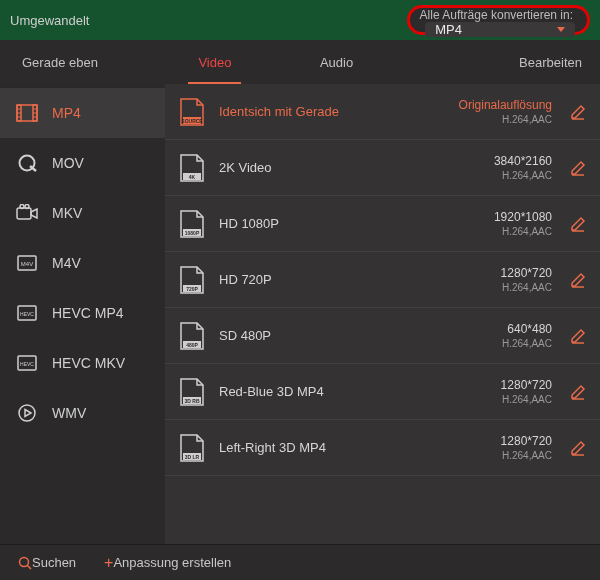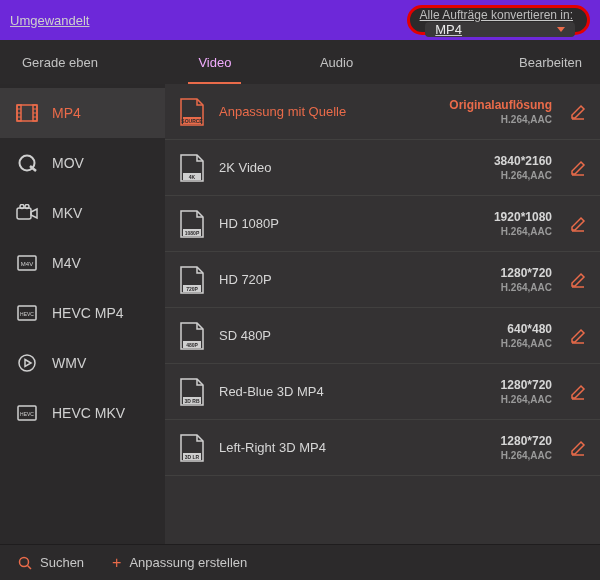--- a/index.html
+++ b/index.html
@@ -1,54 +1,54 @@
 <!DOCTYPE html>
 <html><head>
 <meta charset="utf-8">
 <style>
   * { box-sizing: border-box; margin:0; padding:0; font-family: -apple-system, "Helvetica Neue", Arial, sans-serif; }
   body { width:600px; height:580px; background:#2c2a2b; color:#c8c8c8; overflow:hidden; font-size:13px; }
-  .topbar { height:40px; display:flex; align-items:center; padding:0 10px; background:#6d28d9;text-decoration:underline; }
+  .topbar { height:40px; display:flex; align-items:center; padding:0 10px; background:#14532d; }
   .topbar .title { font-size:13px; color:#cfcfcf; }
   .convert-wrap { margin-left:auto; display:flex; align-items:center; height:30px; border:3px solid #e30000; border-radius:15px; padding:0 6px 0 10px; background:#2c2a2b;flex-direction:column; }
   .convert-wrap .lbl { font-size:12px; color:#bdbdbd; margin-right:8px; white-space:nowrap; }
   .convert-wrap .sel { display:flex; align-items:center; background:#3a3839; border-radius:4px; height:22px; padding:0 10px; min-width:150px; justify-content:space-between; }
   .convert-wrap .sel span { color:#eaeaea; font-size:13px; }
   .chev { width:0;height:0;border-left:4px solid transparent;border-right:4px solid transparent;border-top:5px solid #ea6b4a; margin-left:10px;}
   
   .tabs { height:44px; display:flex; align-items:flex-end; padding:0 14px; gap:3px; background:#2c2a2b;}
   .tab { flex:none; height:44px; display:flex; align-items:center; justify-content:center; font-size:13px; color:#c2c2c2; cursor:pointer; position:relative; padding:0 4px;}
   .tab.t0{margin-left:4px;}
   .tabs .spacer{flex:1;}
-  .tab.active { color:#f0abfc;margin-left:12px; }
+  .tab.active { color:#ef4444;margin-left:12px; }
   .tab.active::after { content:""; position:absolute; left:-6px; right:-6px; bottom:0; height:2px; background:#ea6b4a;}
   
   .body { display:flex; height:460px; }
   .sidebar { width:165px; background:#2b292a; overflow-y:auto; display:flex; flex-direction:column; padding-top:4px;}
   .sidebar::-webkit-scrollbar{width:10px;}
   .sidebar::-webkit-scrollbar-thumb{background:#4e4c4d;border-radius:5px;}
   .sidebar::-webkit-scrollbar-track{background:#2b292a;}
   .side-item { height:50px; display:flex; align-items:center; padding-left:16px; gap:14px; font-size:14px; color:#d0d0d0; cursor:pointer;}
   .side-item.active { background:#3c3a3b; color:#ea6b4a; }
   .side-item svg { width:22px; height:18px; flex:none;}
   
   .list { flex:1; background:#343233; overflow-y:auto; }
   .row { height:56px; border-bottom:1px solid #41403f; display:flex; align-items:center; padding:0 12px 0 12px; gap:12px;}
   .row.active .name, .row.active .res { color:#ea6b4a; }
   .row .thumb { width:30px; height:30px; flex:none; display:flex; flex-direction:column; align-items:center; justify-content:center; }
   .row .thumb svg{width:30px;height:30px;}
   .row .name { flex:1; font-size:13px; color:#d6d6d6; }
-  .row .meta { display:flex; flex-direction:column; align-items:flex-end; gap:2px; margin-right:4px; min-width:110px;font-weight:bold;}
+  .row .meta { display:flex; flex-direction:column; align-items:flex-end; gap:2px; margin-right:4px; min-width:110px;}
   .row .res { font-size:12px; color:#d6d6d6; }
   .row .codec { font-size:10px; color:#9a9a9a; }
   .row .edit { width:20px;height:20px; display:flex;align-items:center;justify-content:center; cursor:pointer;}
   .row .edit svg{width:16px;height:16px;}
   
   .bottombar { height:36px; background:#2c2a2b; display:flex; align-items:center; padding:0 18px; gap:28px; border-top:1px solid #1f1d1e;}
-  .bb-item { display:flex; align-items:center; gap:8px; font-size:13px; color:#c8c8c8; cursor:pointer;}
+  .bb-item { display:flex; align-items:center; font-size:13px; color:#c8c8c8; cursor:pointer;}
   .bb-item svg{width:14px;height:14px;}
   .plus { color:#ea6b4a; font-size:16px; line-height:1;}
 </style>
 </head>
 <body>
 
 <svg width="0" height="0" style="position:absolute">
   <defs>
     <g id="ic-film">
         <rect x="1" y="1" width="20" height="16" rx="1" fill="none" stroke="currentColor" stroke-width="1.5"></rect>
@@ -144,43 +144,43 @@
     </div>
     <div class="side-item">
       <svg viewBox="0 0 22 18" style="color:#cfcfcf">
           <use href="#ic-box"></use>
           <text x="11" y="12" text-anchor="middle" font-size="5" fill="#cfcfcf">HEVC</text>
         </svg>
       <span>HEVC MP4</span>
     </div>
     <div class="side-item">
       <svg viewBox="0 0 22 18" style="color:#cfcfcf">
-          <use href="#ic-play"></use>
-        </svg>
-      <span>WMV</span>
-    </div>
-    <div class="side-item">
-      <svg viewBox="0 0 22 18" style="color:#cfcfcf">
           <use href="#ic-box"></use>
           <text x="11" y="12" text-anchor="middle" font-size="5" fill="#cfcfcf">HEVC</text>
         </svg>
       <span>HEVC MKV</span>
     </div>
+    <div class="side-item">
+      <svg viewBox="0 0 22 18" style="color:#cfcfcf">
+          <use href="#ic-play"></use>
+        </svg>
+      <span>WMV</span>
+    </div>
   </div>
 
   <div class="list" id="preset-list">
       <div class="row active">
         <div class="thumb">
           <svg viewBox="0 0 30 30" style="color:#ea6b4a">
             <use href="#ic-page"></use>
             <rect x="6" y="20" width="18" height="7" fill="#ea6b4a"></rect>
             <text x="15" y="25.5" text-anchor="middle" font-size="5" fill="#2c2a2b" font-weight="600">SOURCE</text>
           </svg>
         </div>
-        <div class="name">Anpassung mit Quelle</div>
+        <div class="name">Identsich mit Gerade</div>
         <div class="meta">
           <div class="res">Originalauflösung</div>
           <div class="codec">H.264,AAC</div>
         </div>
         <div class="edit">
           <svg viewBox="0 0 16 16">
             <use href="#ic-edit"></use>
           </svg>
         </div>
       </div>

